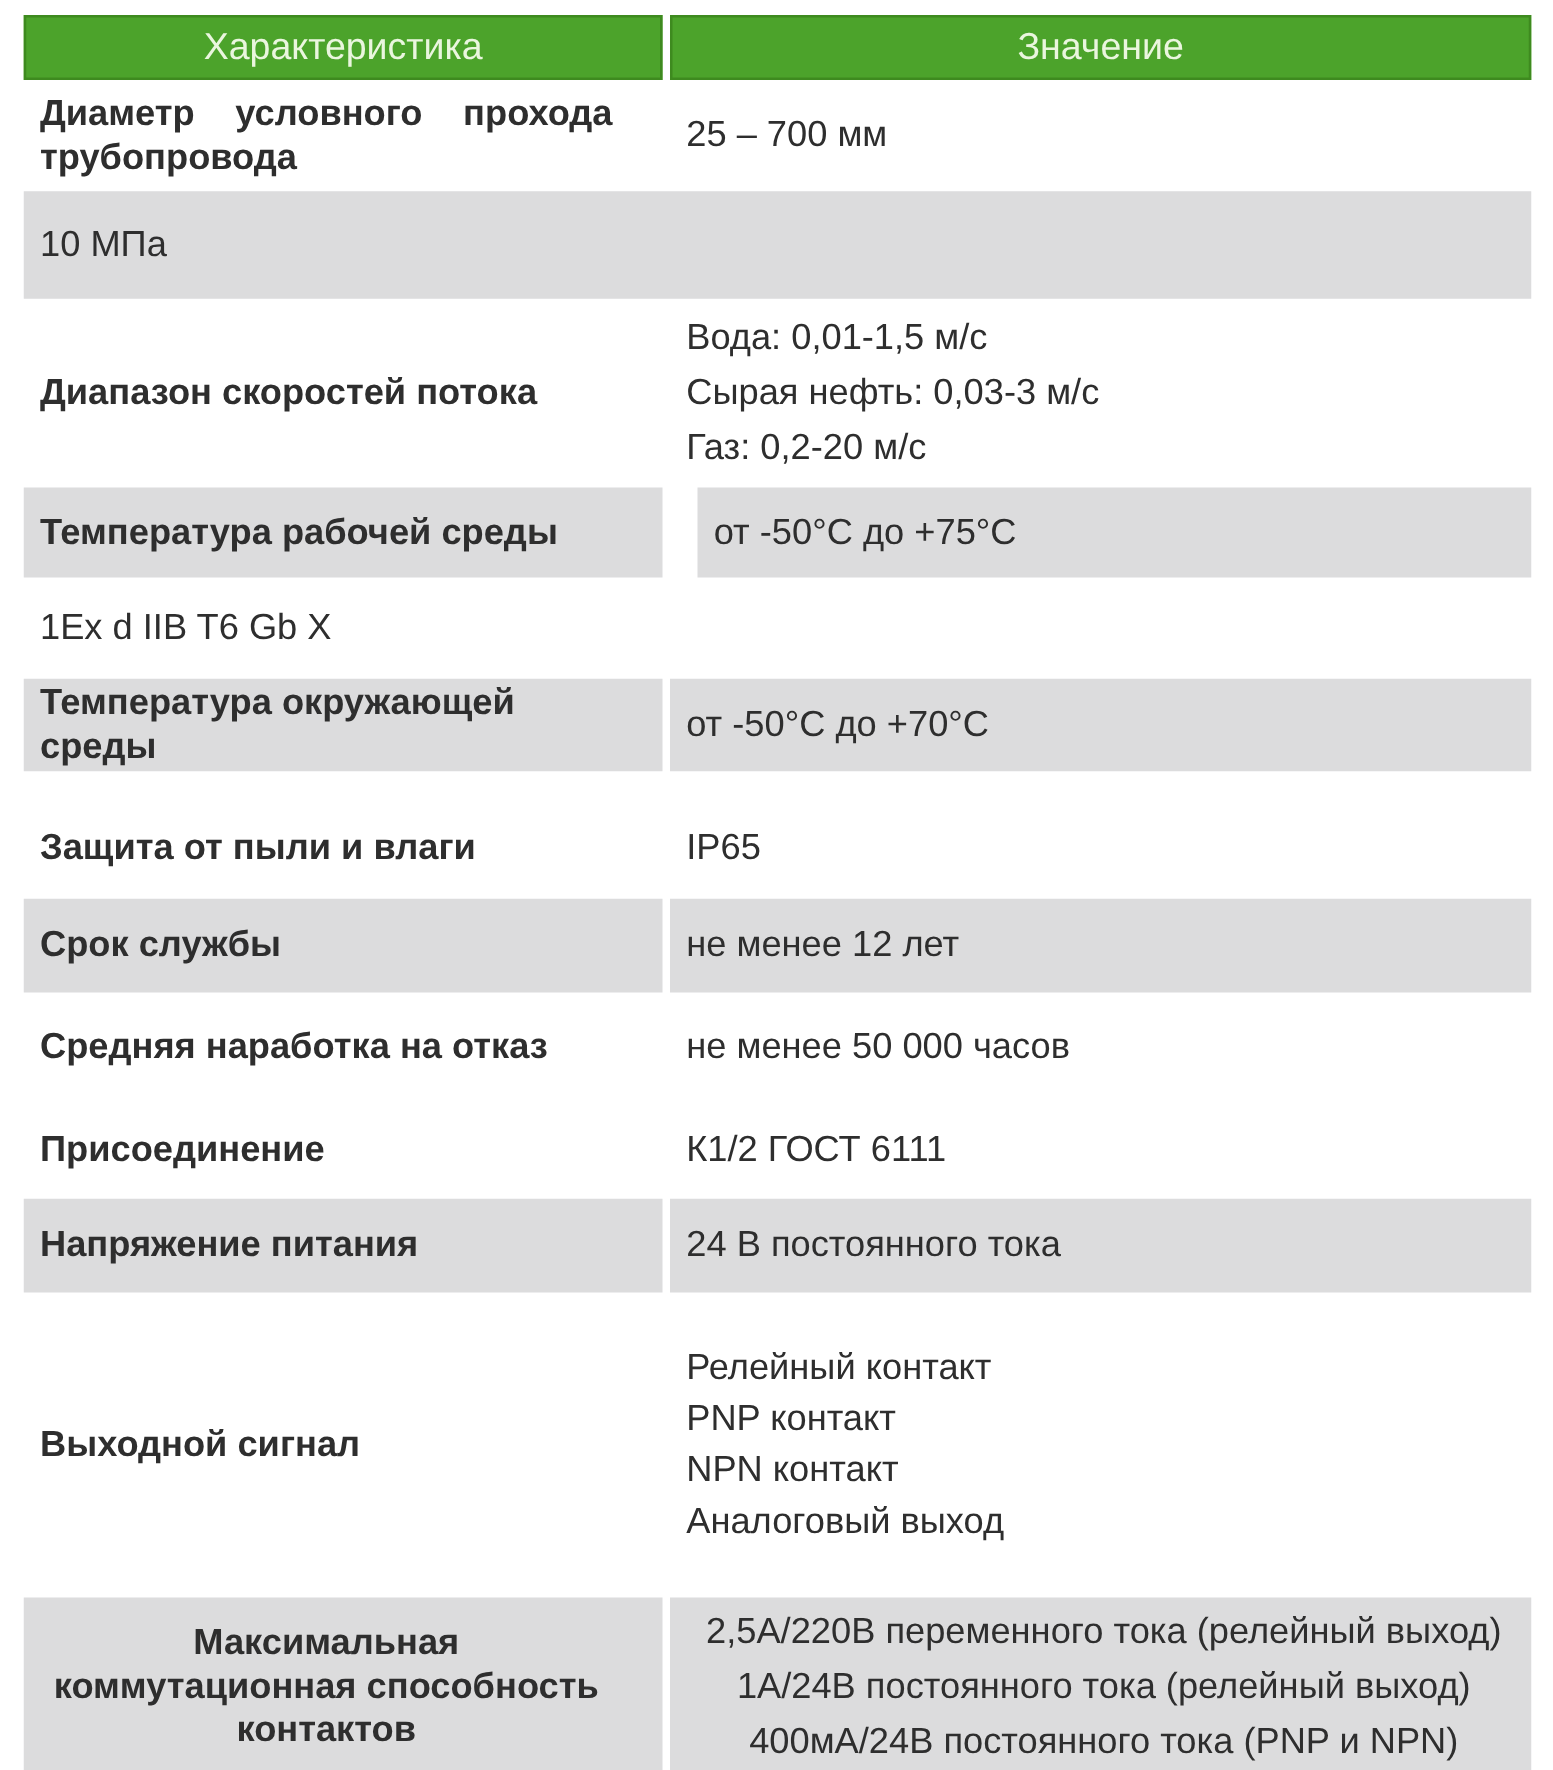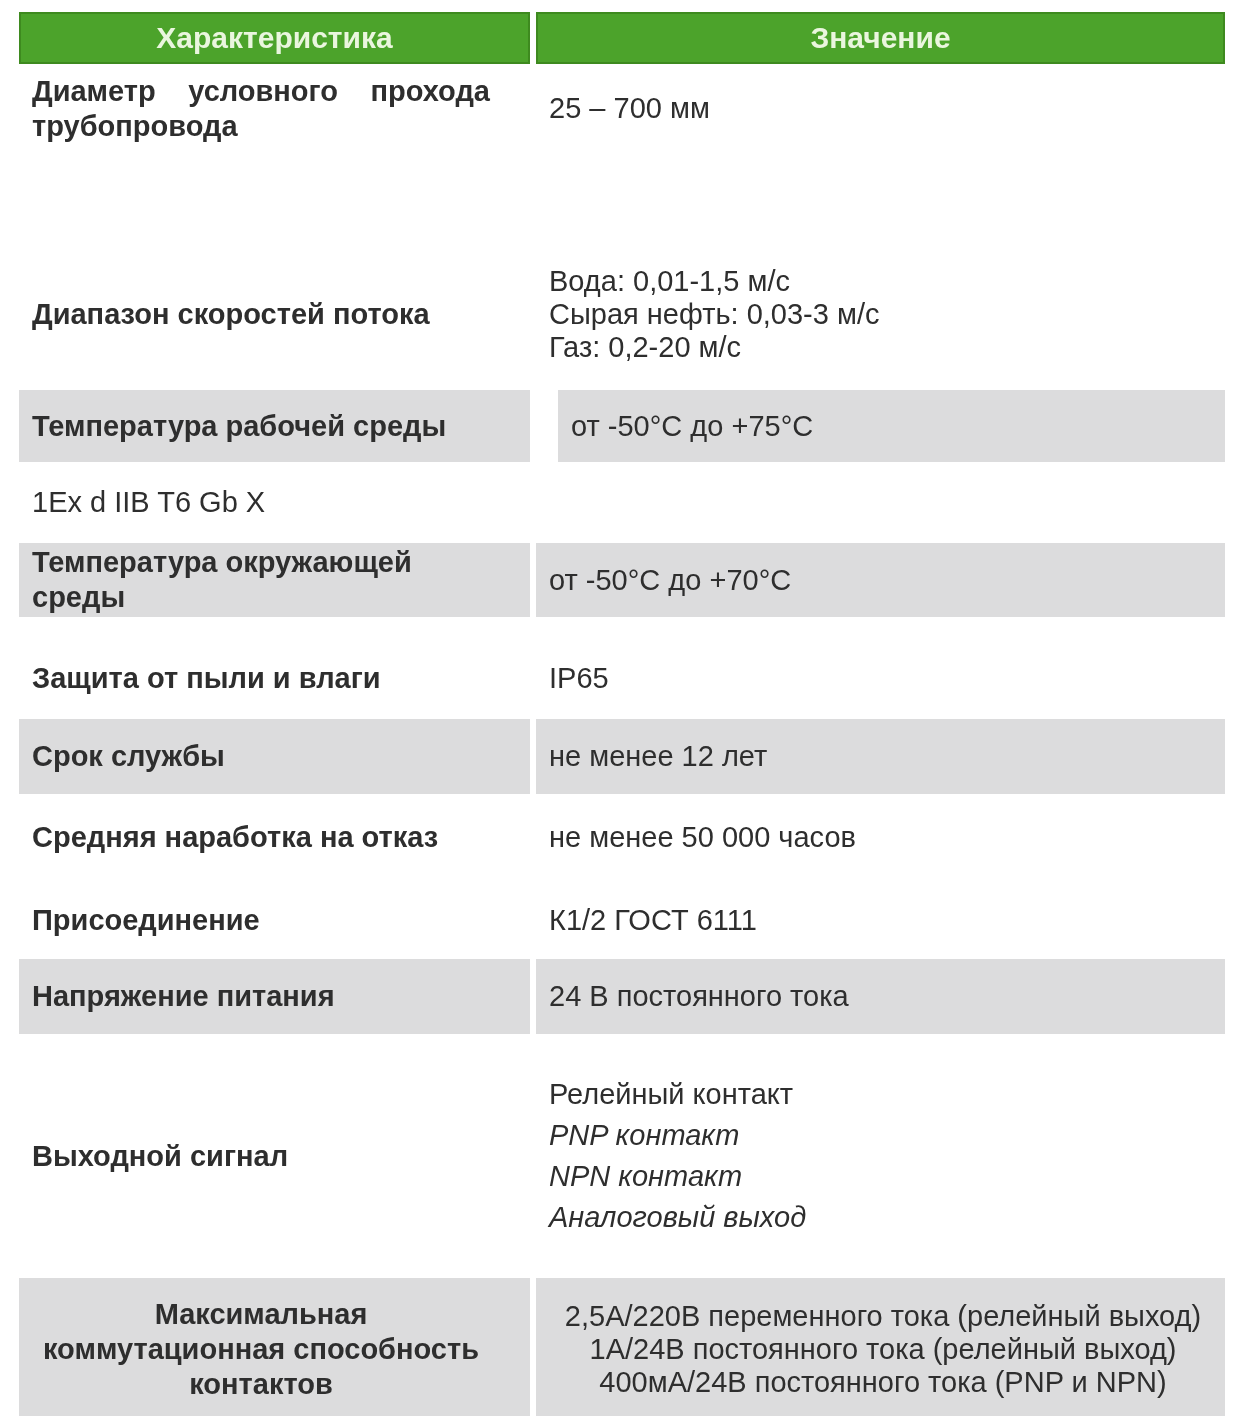--- a/index.html
+++ b/index.html
@@ -30,72 +30,75 @@
     display:flex;flex-direction:column;justify-content:center;
   }
   .col1{width:511px;flex:0 0 511px;}
   .col2{flex:1 1 auto;}
   
   .header-row{height:52px;}
   .header-cell{
     background:var(--header-bg);
     border:2px solid var(--header-border);
     align-items:center;justify-content:center;
-    font-size:30px;font-weight:bold;
+    font-size:30px;font-weight:normal;
     color:var(--header-text);
     height:52px;
   }
   
   .row.shaded .cell{background:var(--shaded-bg);}
   .label{
     padding:6px 40px 6px 13px;
     font-size:29px;line-height:35px;font-weight:bold;
   }
   .values{
     padding:6px 8px 6px 13px;
     font-size:29px;line-height:33px;
   }
-  .value-line + .value-line{margin-top:0;}
+  .value-line + .value-line{margin-top:11px;}
   
   #rows .row:nth-child(1){height:89px;}
   #rows .row:nth-child(2){height:86px;}
   #rows .row:nth-child(3){height:151px;}
   #rows .row:nth-child(4){height:72px;gap:28px;}
   #rows .row:nth-child(5){height:81px;}
   #rows .row:nth-child(6){height:74px;}
   #rows .row:nth-child(7){height:81px;margin-top:21px;}
   #rows .row:nth-child(8){height:75px;}
   #rows .row:nth-child(9){height:87px;}
   #rows .row:nth-child(10){height:78px;}
   #rows .row:nth-child(11){height:75px;justify-content:center;}
   #rows .row:nth-child(12){height:244px;}
   #rows .row:nth-child(13){height:143px;text-align:center;}
   
   #rows .row:nth-child(1) .label{text-align:justify;}
   
-  #rows .row:nth-child(12) .value-line + .value-line{margin-top:8px;font-style:italic;}
+  #rows .row:nth-child(12) .value-line + .value-line{margin-top:8px;}
 </style>
 </head>
 <body>
 
 <div class="page">
   <div class="spec-table">
     <div class="trow header-row">
       <div class="cell col1 header-cell">Характеристика</div>
       <div class="cell col2 header-cell">Значение</div>
     </div>
     <div id="rows">
   <div class="trow row">
     <div class="cell col1 label">Диаметр условного прохода трубопровода</div>
     <div class="cell col2 values">
             <div class="value-line">25 – 700 мм</div>
           </div>
   </div>
 
   <div class="trow row shaded">
+    <div class="cell col2 values">
+            <div class="value-line">10 МПа</div>
+          </div>
   </div>
 
   <div class="trow row">
     <div class="cell col1 label">Диапазон скоростей потока</div>
     <div class="cell col2 values">
             <div class="value-line">Вода: 0,01-1,5 м/с</div>
             <div class="value-line">Сырая нефть: 0,03-3 м/с</div>
             <div class="value-line">Газ: 0,2-20 м/с</div>
           </div>
   </div>

